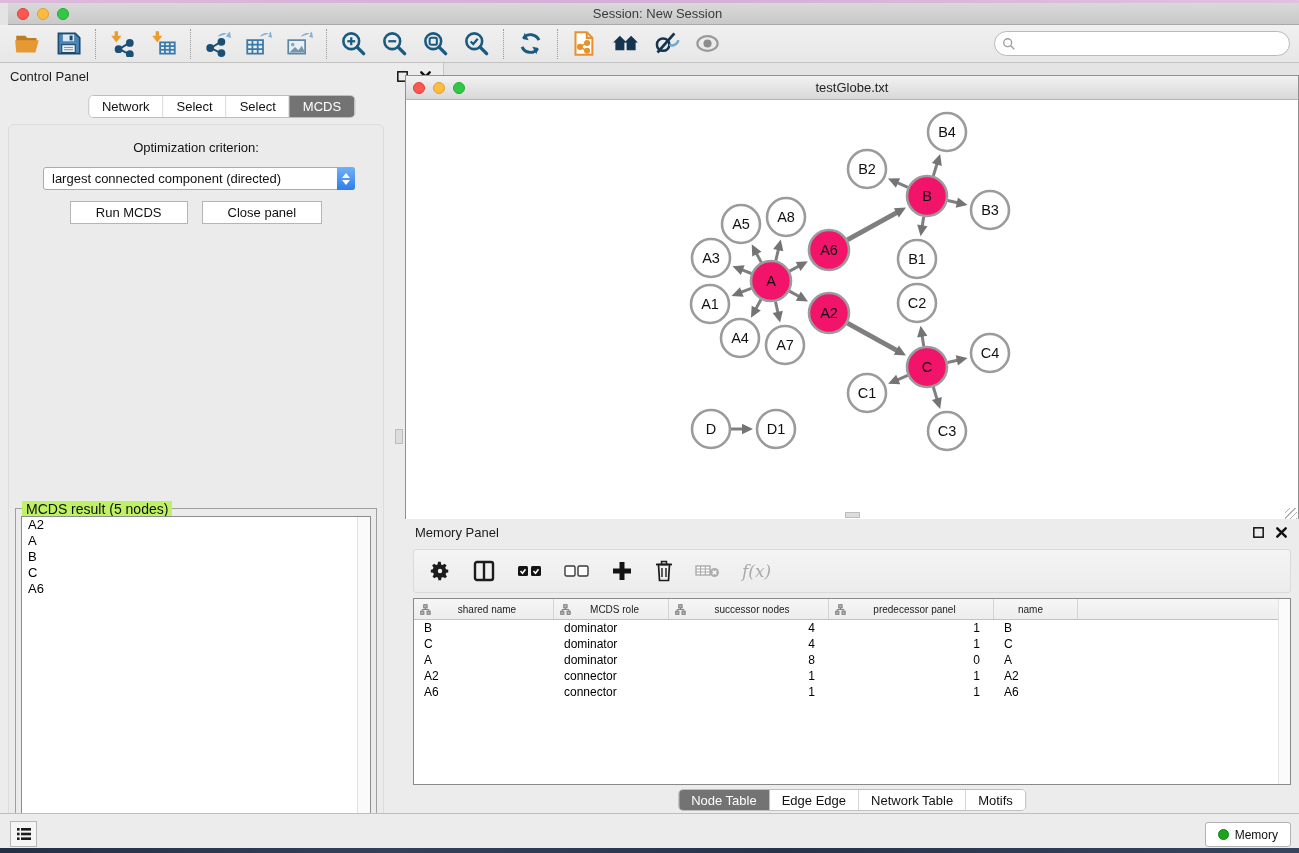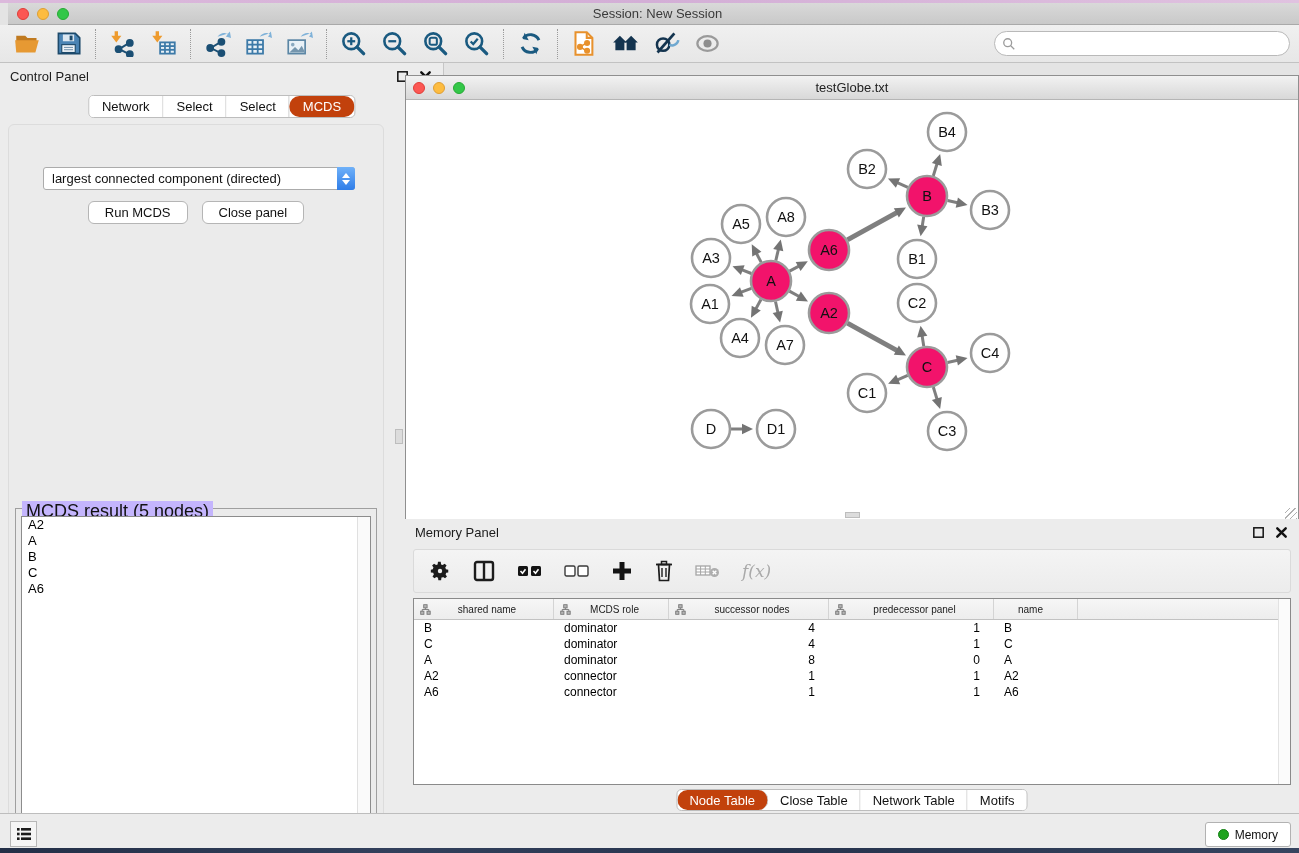--- a/index.html
+++ b/index.html
@@ -38,39 +38,39 @@
   .panel-header { height:26px; display:flex; align-items:center; padding:0 10px; }
   .panel-title { font-size:13px; color:#1c1c1c; }
   .panel-header .spacer { flex:1; }
   .mini-btn { width:15px; height:15px; margin-left:8px; display:inline-block; cursor:pointer; }
 
   .seg-tabs { position:absolute; left:50%; transform:translateX(-50%); top:32px; display:flex;
     border:1px solid #bdbdbd; border-radius:5px; background:#fff; overflow:hidden; height:23px; }
   .seg-tab { padding:0 13px; font-size:13px; color:#111; display:flex; align-items:center;
     border-right:1px solid #cfcfcf; cursor:pointer; background:#fff; }
   .seg-tab:last-child { border-right:none; }
-  .seg-tab.active { background:#c2410c; color:#fff;border-radius:10px; }
+  .seg-tab.active { background:#737373; color:#fff; }
 
   .cp-content { position:absolute; left:8px; top:61px; width:376px; height:743px;
     background:#ebebeb; border:1px solid #dcdcdc; border-radius:6px; }
   .opt-label { text-align:center; margin-top:15px; font-size:13px; color:#111; }
   .dropdown { position:absolute; left:34px; top:42px; width:312px; height:23px;
     background:#fff; border:1px solid #ababab; border-radius:3px; display:flex; align-items:center; cursor:pointer; }
   .dropdown .dd-text { flex:1; font-size:13px; padding-left:8px; color:#111; white-space:nowrap; overflow:hidden; }
   .dd-stepper { width:18px; height:23px; margin-right:-1px; border-radius:0 3px 3px 0;
     background:linear-gradient(#6fb1f9,#2f7de8); display:flex; flex-direction:column; align-items:center; justify-content:center; gap:2px; }
   .dd-stepper .tri-up { width:0; height:0; border-left:4px solid transparent; border-right:4px solid transparent; border-bottom:5px solid #fff; }
   .dd-stepper .tri-dn { width:0; height:0; border-left:4px solid transparent; border-right:4px solid transparent; border-top:5px solid #fff; }
   .btn-row { position:absolute; top:76px; left:0; width:100%; display:flex; justify-content:center; gap:14px; }
-  .push-btn { background:#fff; border:1px solid #b5b5b5; border-radius:6px; height:23px;
-    padding:0 16px; font-size:13px; color:#111; cursor:pointer; font-family:"Liberation Sans",sans-serif; }
+  .push-btn { background:#fff; border:1px solid #b5b5b5; border-radius:0; height:23px;
+    padding:0 25px; font-size:13px; color:#111; cursor:pointer; font-family:"Liberation Sans",sans-serif; }
 
   .result-fieldset { position:absolute; left:6px; top:383px; width:362px; height:346px;
     border:1px solid #9f9f9f; }
-  .result-legend { position:absolute; top:-8px; left:6px; background:#c4b5fd; padding:0 4px; font-size:18px; color:#111; }
+  .result-legend { position:absolute; top:-8px; left:6px; background:#bef264; padding:0 4px; font-size:14px; color:#111; }
   .result-list { position:absolute; left:5px; top:7px; right:5px; bottom:5px; background:#fff;
     border:1px solid #8c8c8c; overflow:hidden; font-size:13px; }
   .result-list .scroll { position:absolute; right:0; top:0; bottom:0; width:13px; background:#fafafa; border-left:1px solid #e0e0e0; }
   .result-item { padding:0 6px; height:16px; line-height:16px; color:#000; }
 
   
   .net-window { position:absolute; left:405px; top:75px; width:894px; height:447px;
     background:#fff; border:1px solid #8f8f8f; }
   .net-titlebar { height:24px; background:linear-gradient(#f2f2f2,#d8d8d8); border-bottom:1px solid #b5b5b5;
     display:flex; align-items:center; position:relative; }
@@ -281,20 +281,21 @@
       <path d="M3.5 3.5l9 9M12.5 3.5l-9 9" stroke="#111" stroke-width="2.6" stroke-linecap="round"></path>
     </svg>
   </div>
   <div class="seg-tabs">
     <div class="seg-tab">Network</div>
     <div class="seg-tab">Select</div>
     <div class="seg-tab">Select</div>
     <div class="seg-tab active">MCDS</div>
   </div>
   <div class="cp-content">
+    <div class="opt-label">Optimization criterion:</div>
     <div class="dropdown">
       <span class="dd-text">largest connected component (directed)</span>
       <span class="dd-stepper">
         <span class="tri-up"></span>
           <span class="tri-dn"></span>
       </span>
     </div>
     <div class="btn-row">
       <button class="push-btn">Run MCDS</button>
       <button class="push-btn">Close panel</button>
@@ -560,21 +561,21 @@
           <div class="nt-cell ar" style="width: 160px;">1</div>
           <div class="nt-cell ar" style="width: 165px;">1</div>
           <div class="nt-cell al" style="width: 84px;">A6</div>
         </div>
       </div>
     <div class="nt-scroll"></div>
   </div>
 
   <div class="bottom-tabs">
     <div class="seg-tab active">Node Table</div>
-    <div class="seg-tab">Close Table</div>
+    <div class="seg-tab">Edge Edge</div>
     <div class="seg-tab">Network Table</div>
     <div class="seg-tab">Motifs</div>
   </div>
 </div>
 
 <div class="statusbar">
   <div class="list-btn">
     <svg width="16" height="14" viewBox="0 0 16 14">
       <rect x="1" y="1" width="2.6" height="2.6" fill="#1c1c1c"></rect>
         <rect x="5" y="1" width="10" height="2.6" fill="#1c1c1c"></rect>

